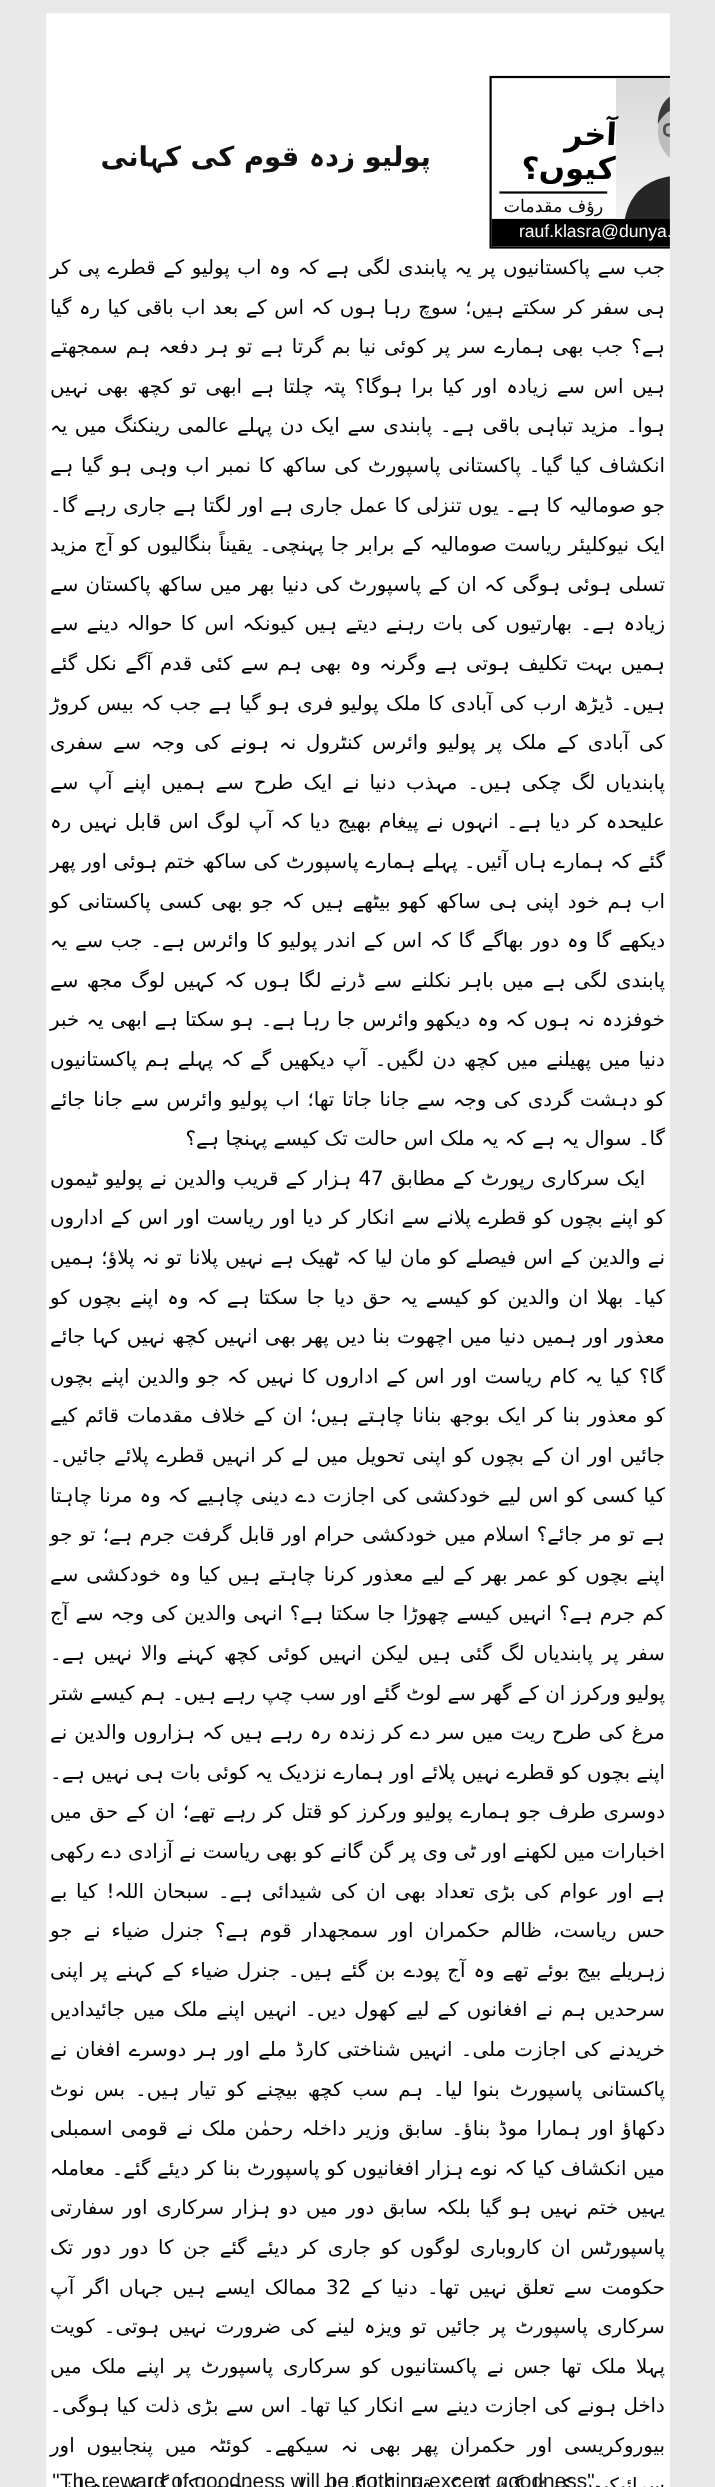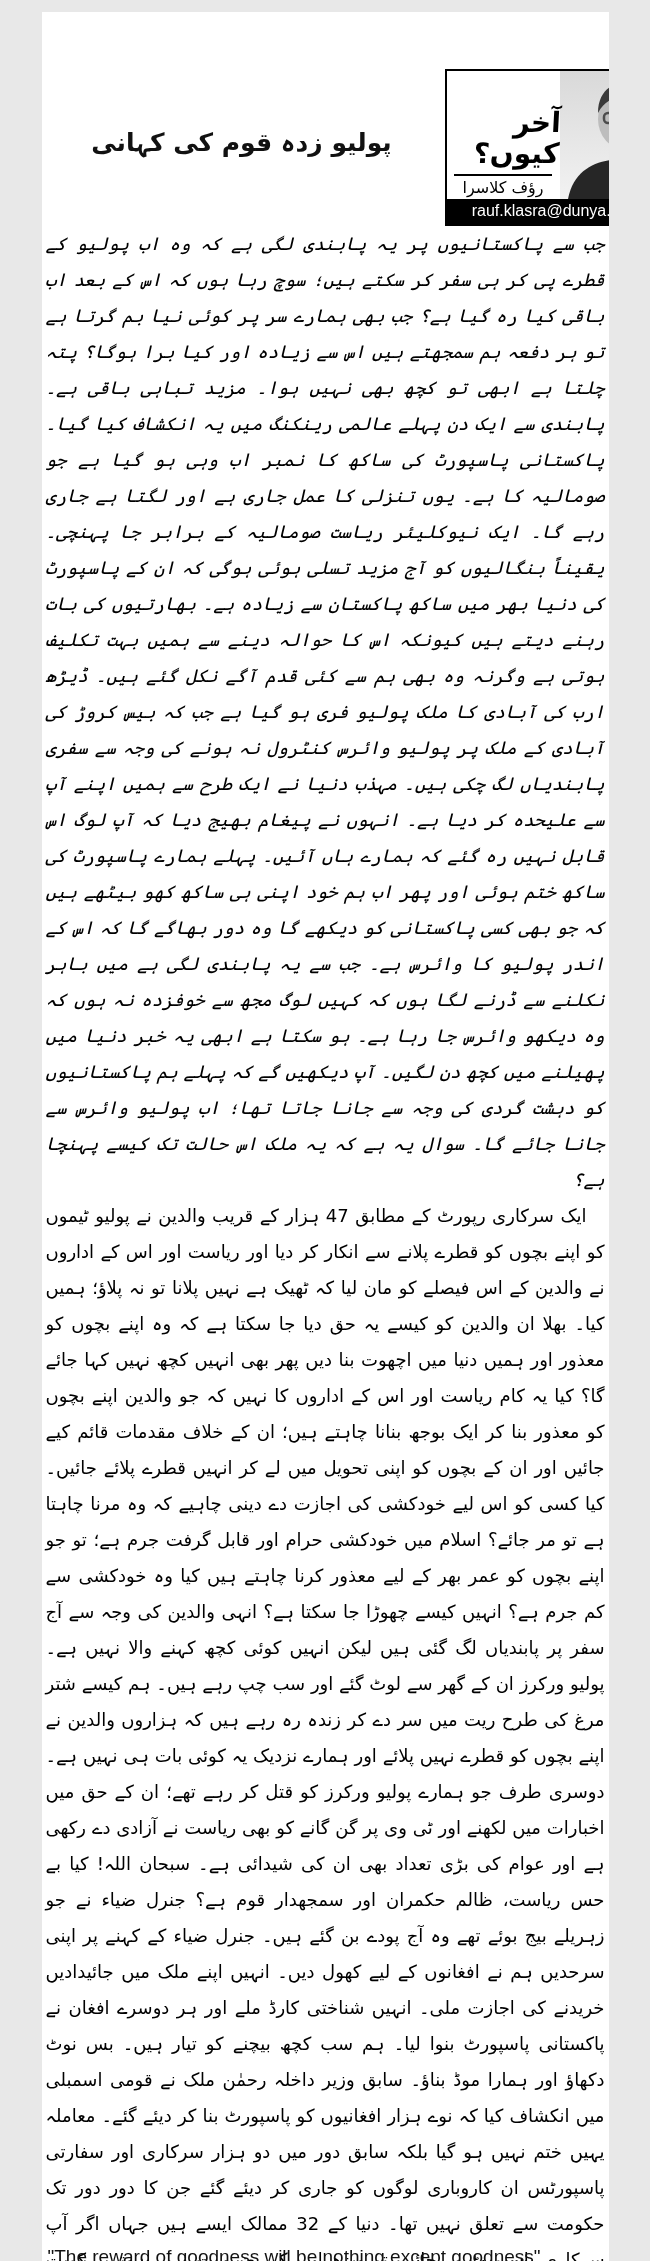--- a/index.html
+++ b/index.html
@@ -37,41 +37,41 @@
     font-family:"Liberation Sans", sans-serif;
     font-weight:normal; font-size:16px; padding:3px 0 4px;
   }
   
   .article-body {
     position:absolute; top:214px; left:4px; right:4px;
     direction:rtl; text-align:justify;
     font-size:18px; line-height:36px;
   }
   .article-body p { margin:0; text-indent:18px; }
-  .article-body p:first-child { text-indent:0;font-style:italic; }
+  .article-body p:first-child { text-indent:0; }
   
   .footer-quote {
     position:absolute; left:6px; bottom:5px;
     font-family:"Liberation Sans", sans-serif;
     font-size:19px; color:#111; direction:ltr;
   }
 </style>
 </head>
 <body>
 
 <div class="page">
 
   <h1 class="headline">پولیو زدہ قوم کی کہانی</h1>
 
   <div class="masthead-box">
     <div class="masthead-main">
       <div class="masthead-left">
         <div class="column-title">آخر کیوں؟</div>
         <div class="author-rule"></div>
-        <div class="author-name">رؤف کلاسرا</div>
+        <div class="author-name">رؤف مقدمات</div>
       </div>
       <div class="masthead-photo">
         <svg width="128" height="128" viewBox="0 0 128 128" xmlns="http://www.w3.org/2000/svg">
           <defs>
             <linearGradient id="bg" x1="0" y1="0" x2="0" y2="1">
               <stop offset="0" stop-color="#d9d9d9"></stop>
               <stop offset="1" stop-color="#f2f2f2"></stop>
             </linearGradient>
           </defs>
           <rect x="0" y="0" width="128" height="128" fill="url(#bg)"></rect>

